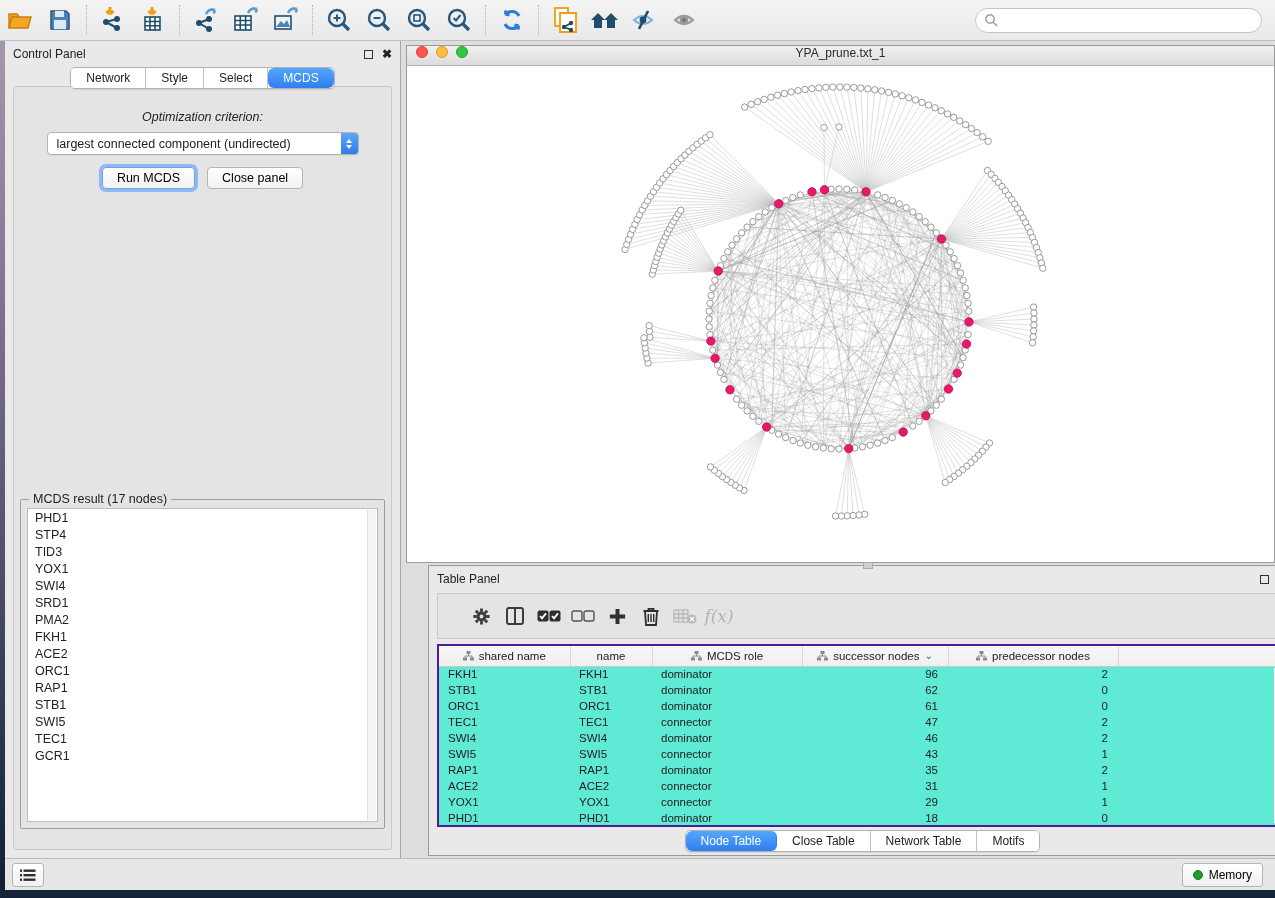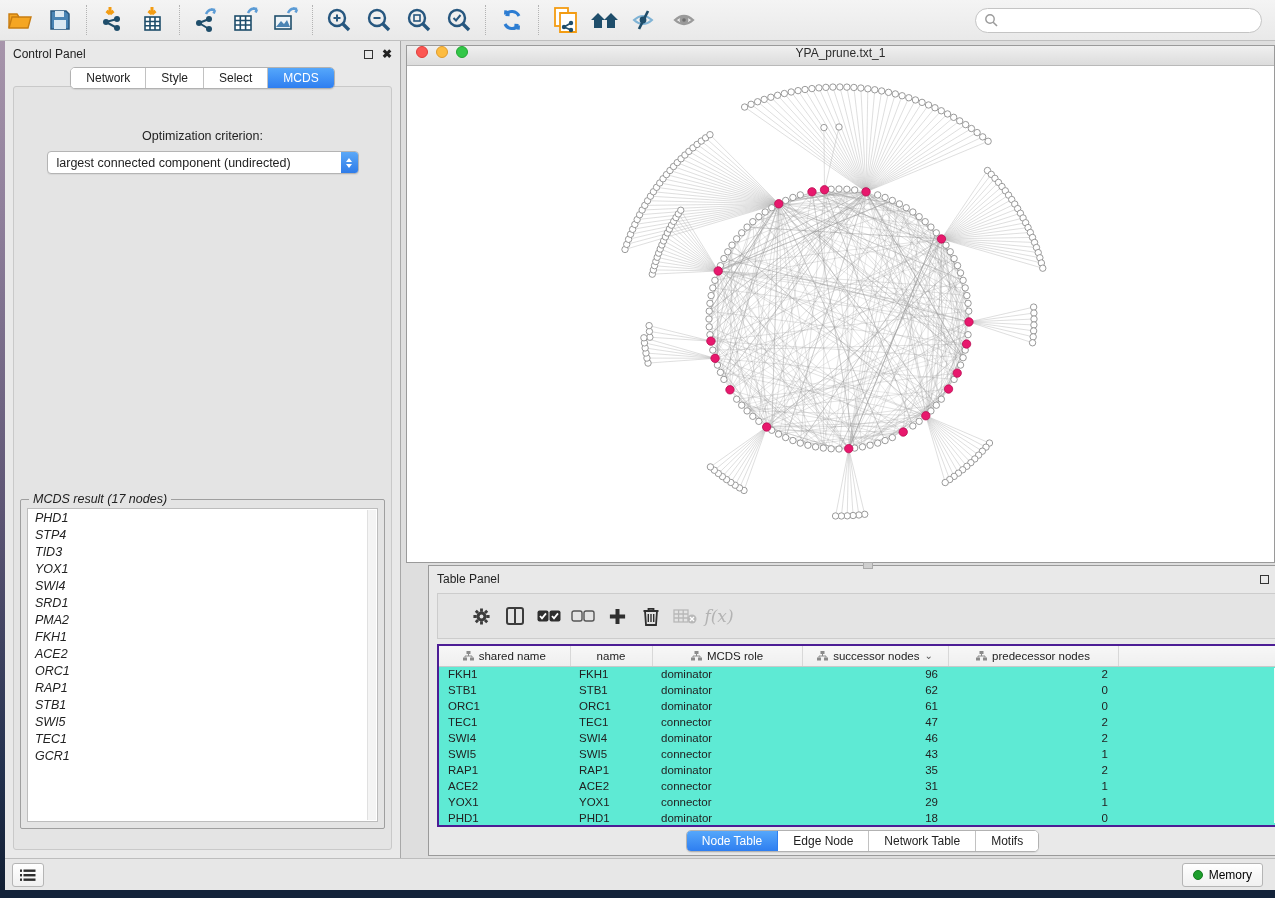--- a/index.html
+++ b/index.html
@@ -31,38 +31,38 @@
   .panel-title { font-size:12px; color:#222; }
   .panel-wbtns { margin-left:auto; display:flex; align-items:center; gap:9px; }
   .wbtn-float { width:9px; height:9px; border:1.5px solid #333; background:transparent; cursor:pointer; }
   .wbtn-close { font-size:12px; font-weight:bold; color:#222; line-height:9px; cursor:pointer; background:none; border:none; }
 
   .seg-row { display:flex; justify-content:center; }
   .segmented { display:flex; border:1px solid #b2b2b2; border-radius:5px; overflow:hidden; background:#fff;
     box-shadow:0 1px 1px rgba(0,0,0,.08); }
   .segment { padding:3px 15px; font-size:12px; background:#fff; border-right:1px solid #c2c2c2; cursor:pointer; white-space:nowrap; }
   .segment:last-child { border-right:none; }
-  .segment.sel { background:linear-gradient(180deg,#55a7fb,#2e7ef0); color:#fff; border-right-color:#2e7ef0; }
+  .segment.sel { background:linear-gradient(180deg,#55a7fb,#2e7ef0); color:#fff; border-right-color:#2e7ef0;border-radius:6px; }
 
   .cp-content { position:absolute; left:8px; right:8px; top:56px; bottom:8px; background:#e4e4e4;
     border:1px solid #c9c9c9; border-radius:3px; }
   .opt-label { text-align:center; margin-top:16px; font-size:12.5px; }
   .opt-select { margin:8px auto 0; width:312px; height:23px; background:#fff; border:1px solid #b4b4b4;
     border-radius:4px; display:flex; align-items:center; padding-left:9px; font-size:12.5px; cursor:pointer;
     box-shadow:0 1px 1px rgba(0,0,0,.06); }
   .opt-stepper { margin-left:auto; width:17px; height:21px; border-radius:0 3px 3px 0;
     background:linear-gradient(180deg,#5ba8f7,#2f7ce9); display:flex; flex-direction:column; align-items:center; justify-content:center; gap:2px; }
   .tri-up { width:0; height:0; border-left:3.5px solid transparent; border-right:3.5px solid transparent; border-bottom:4px solid #fff; }
   .tri-dn { width:0; height:0; border-left:3.5px solid transparent; border-right:3.5px solid transparent; border-top:4px solid #fff; }
   .btn-row { display:flex; justify-content:center; gap:12px; margin-top:12px; }
   .mac-btn { background:linear-gradient(180deg,#ffffff,#f2f2f2); border:1px solid #b5b5b5; border-radius:4px;
     padding:3px 14px; font-size:12.5px; cursor:pointer; }
   .mac-btn.focus { box-shadow:0 0 0 3px rgba(86,156,255,.6); border-color:#6ca3e8; }
 
-  .mcds-group { position:absolute; left:6px; right:6px; top:412px; bottom:20px; border:1px solid #9f9f9f; border-radius:2px;font-style:italic; }
+  .mcds-group { position:absolute; left:6px; right:6px; top:412px; bottom:20px; border:1px solid #9f9f9f; border-radius:2px; }
   .mcds-legend { position:absolute; top:-8px; left:8px; background:#e4e4e4; padding:0 4px; font-size:12.5px; }
   .mcds-list { position:absolute; inset:8px 6px 6px 6px; background:#fff; border:1px solid #bdbdbd; overflow:hidden; }
   .mcds-item { padding:1.5px 0 1.5px 7px; font-size:12.5px; }
   .mcds-scroll { position:absolute; top:1px; bottom:1px; right:1px; width:9px; background:#f4f4f4; border-left:1px solid #e0e0e0; }
 
   
   .net-panel { position:absolute; left:406px; top:45px; width:869px; height:518px; background:#fff; border:1px solid #9a9a9a; }
   .net-titlebar { height:20px; background:linear-gradient(180deg,#f0f0f0,#dcdcdc); border-bottom:1px solid #b9b9b9;
     display:flex; align-items:flex-start; position:relative; }
   .traffic { display:flex; gap:8px; margin-left:9px; }
@@ -250,27 +250,31 @@
   </div>
   <div class="seg-row" style="position:relative; z-index:2;">
     <div class="segmented" id="cp-tabs">
         <div class="segment">Network</div>
         <div class="segment">Style</div>
         <div class="segment">Select</div>
         <div class="segment sel">MCDS</div>
       </div>
   </div>
   <div class="cp-content" style="margin-top:-11px;">
-    <div class="opt-label" style="margin-top:42px;">Optimization criterion:</div>
+    <div class="opt-label" style="margin-top:23px;font-style:italic;">Optimization criterion:</div>
     <div class="opt-select">
       <span>largest connected component (undirected)</span>
       <span class="opt-stepper">
           <span class="tri-up"></span>
           <span class="tri-dn"></span>
         </span>
+    </div>
+    <div class="btn-row">
+      <button class="mac-btn focus">Run MCDS</button>
+      <button class="mac-btn">Close panel</button>
     </div>
     <div class="mcds-group">
       <div class="mcds-legend">MCDS result (17 nodes)</div>
       <div class="mcds-list" id="mcds-list">
         <div class="mcds-scroll"></div>
       <div class="mcds-item">PHD1</div>
           <div class="mcds-item">STP4</div>
           <div class="mcds-item">TID3</div>
           <div class="mcds-item">YOX1</div>
           <div class="mcds-item">SWI4</div>
@@ -1290,21 +1294,21 @@
         </tbody>
       </table>
     <div class="dt-scroll">
       <div class="dt-thumb" style="top:3px;height:80px;"></div>
     </div>
   </div>
 
   <div class="tp-tabs">
     <div class="segmented" id="tp-tabs">
         <div class="segment sel">Node Table</div>
-        <div class="segment">Edge Node</div>
+        <div class="segment">Close Table</div>
         <div class="segment">Network Table</div>
         <div class="segment">Motifs</div>
       </div>
   </div>
 </div>
 
 <div class="status-bar">
   <button class="sb-left-btn">
     <svg width="16" height="13" viewBox="0 0 16 13">
       <g fill="#2f2f2f">

